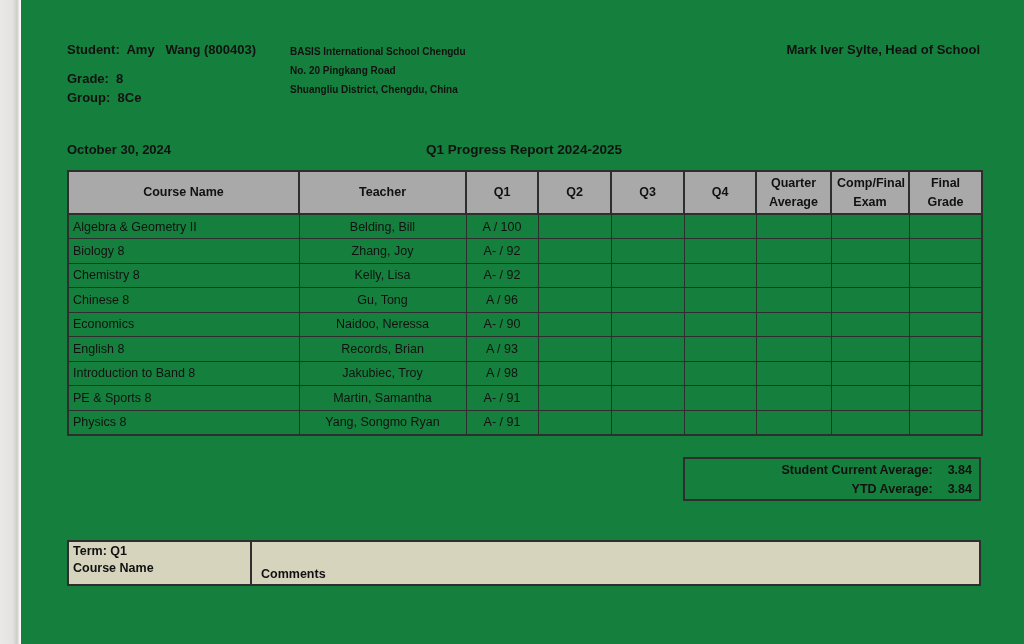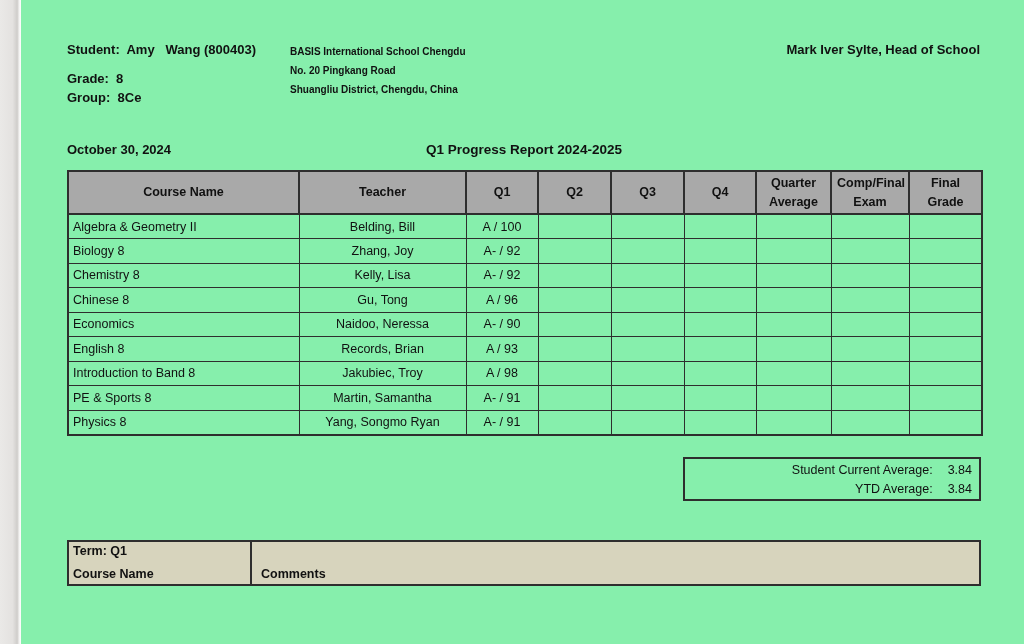--- a/index.html
+++ b/index.html
@@ -9,21 +9,21 @@
     --ink:#111;
   }
   html,body{margin:0;padding:0;}
   body{
     width:1024px;height:644px;overflow:hidden;
     background:#ffffff;
     font-family:"Liberation Sans", sans-serif;
     color:var(--ink);
     -webkit-font-smoothing:antialiased;
   }
-  .page{position:relative;width:1024px;height:644px;background:#86efac;}
+  .page{position:relative;width:1024px;height:644px;background:#15803d;}
 
   
   .edge-strip{
     position:absolute;left:0;top:0;width:21px;height:644px;
     background:linear-gradient(to right,#eae9e7 0%,#e4e2e0 60%,#cfcdca 82%,#f4f3f2 92%,#ffffff 100%);
   }
 
   .b{font-weight:bold;}
   .pre{white-space:pre;}
 
@@ -78,33 +78,33 @@
   table.grades td.al{text-align:left;padding-left:4px;}
 
   
   .avg-box{
     position:absolute;left:683px;top:457px;width:298px;height:44px;
     box-sizing:border-box;border:2px solid var(--border);
     padding:2px 7px 0 0;
   }
   .avg-row{
     display:flex;justify-content:flex-end;align-items:baseline;
-    gap:15px;font-size:12.5px;font-weight:normal;line-height:19px;
+    gap:15px;font-size:12.5px;font-weight:bold;line-height:19px;
   }
 
   
   .cmt{
     position:absolute;left:67px;top:540px;width:914px;height:46px;
     box-sizing:border-box;background:var(--cmt-bg);
     border:2px solid var(--border);display:flex;
   }
   .cmt-left{
     width:183px;box-sizing:border-box;border-right:2px solid var(--border);
     display:flex;flex-direction:column;justify-content:space-between;
-    padding:2px 4px 3px 4px;font-size:12.5px;font-weight:bold;
+    padding:2px 4px 9px 4px;font-size:12.5px;font-weight:bold;
   }
   .cmt-right{
     flex:1;display:flex;align-items:flex-end;
     padding:2px 4px 3px 9px;font-size:12.5px;font-weight:bold;
   }
 </style>
 </head>
 <body>
 
 <div class="page">

